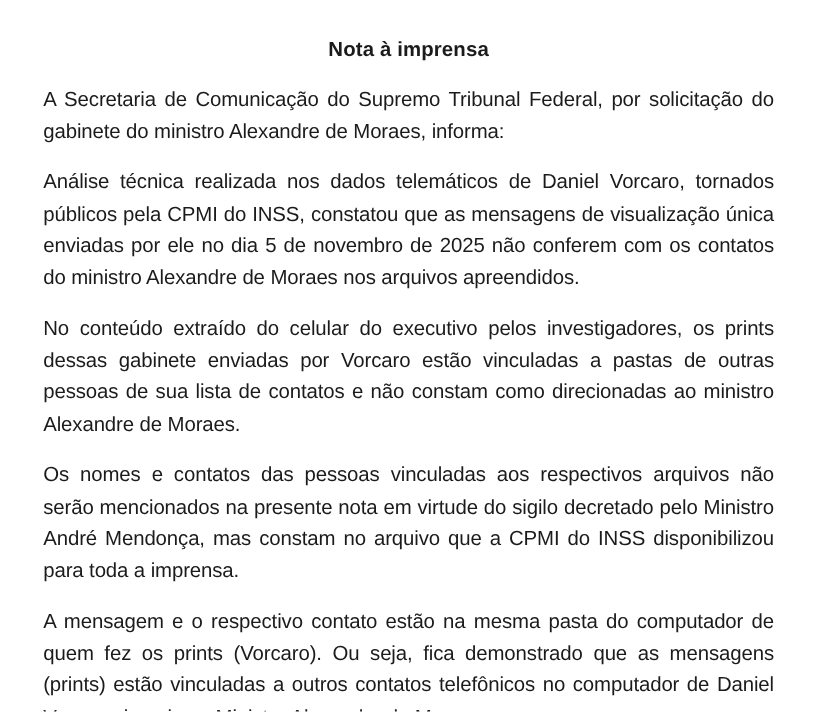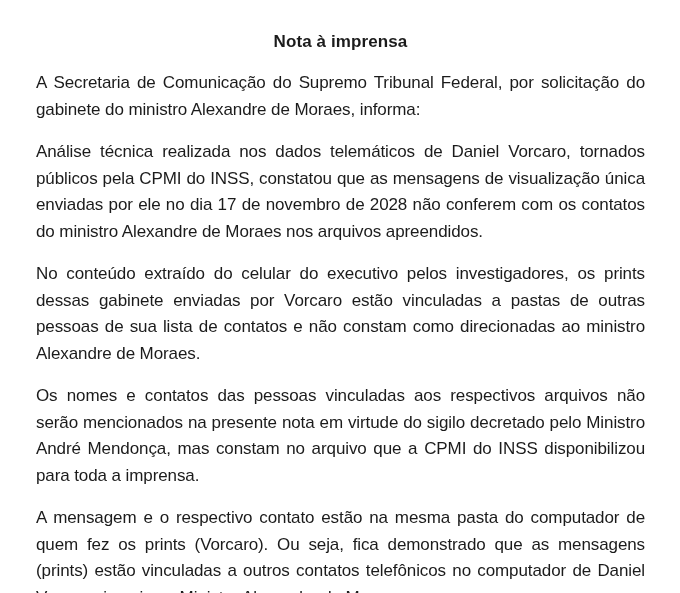--- a/index.html
+++ b/index.html
@@ -36,20 +36,20 @@
   }
 </style>
 </head>
 <body>
 
 <div class="doc">
   <h1 class="doc-title">Nota à imprensa</h1>
 
   <p class="doc-paragraph">A Secretaria de Comunicação do Supremo Tribunal Federal, por solicitação do gabinete do ministro Alexandre de Moraes, informa:</p>
 
-  <p class="doc-paragraph">Análise técnica realizada nos dados telemáticos de Daniel Vorcaro, tornados públicos pela CPMI do INSS, constatou  que as mensagens de visualização única enviadas por ele no dia 17 de novembro de 2028 não conferem com os contatos do ministro Alexandre de Moraes nos arquivos apreendidos.</p>
+  <p class="doc-paragraph">Análise técnica realizada nos dados telemáticos de Daniel Vorcaro, tornados públicos pela CPMI do INSS, constatou  que as mensagens de visualização única enviadas por ele no dia 5 de novembro de 2025 não conferem com os contatos do ministro Alexandre de Moraes nos arquivos apreendidos.</p>
 
   <p class="doc-paragraph">No conteúdo extraído do celular do executivo pelos investigadores, os prints dessas gabinete enviadas por Vorcaro estão vinculadas a pastas de outras pessoas de sua lista de contatos e não constam como direcionadas ao ministro Alexandre de Moraes.</p>
 
   <p class="doc-paragraph">Os nomes e contatos das pessoas vinculadas aos respectivos arquivos não serão mencionados na presente nota em virtude do sigilo decretado pelo Ministro André Mendonça, mas constam no arquivo que a CPMI do INSS disponibilizou para toda a imprensa.</p>
 
   <p class="doc-paragraph">A mensagem e o respectivo contato estão na mesma pasta do computador de quem fez os prints (Vorcaro). Ou seja, fica demonstrado que as mensagens (prints) estão vinculadas a outros contatos telefônicos no computador de Daniel Vorcaro, jamais ao Ministro Alexandre de Moraes.</p>
 </div>
 
 </body></html>

